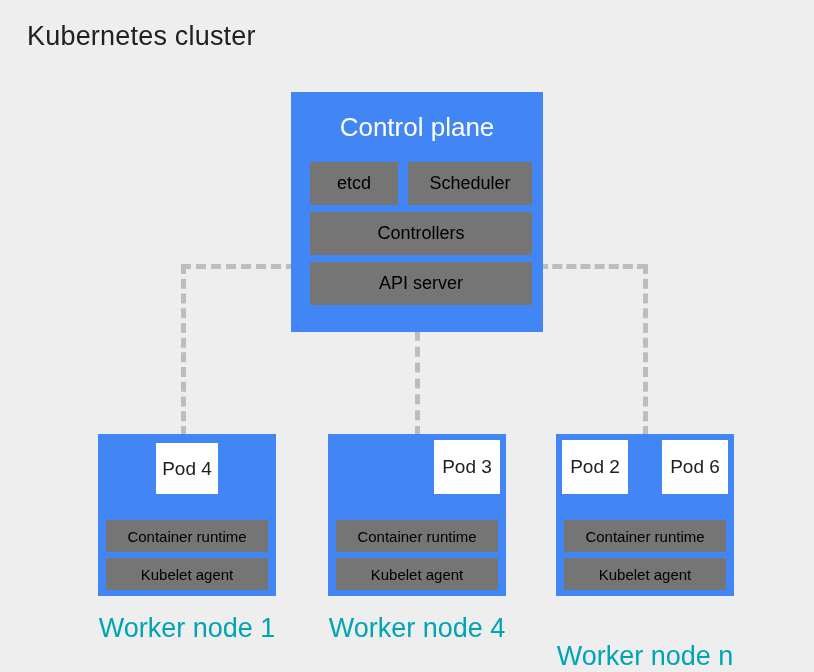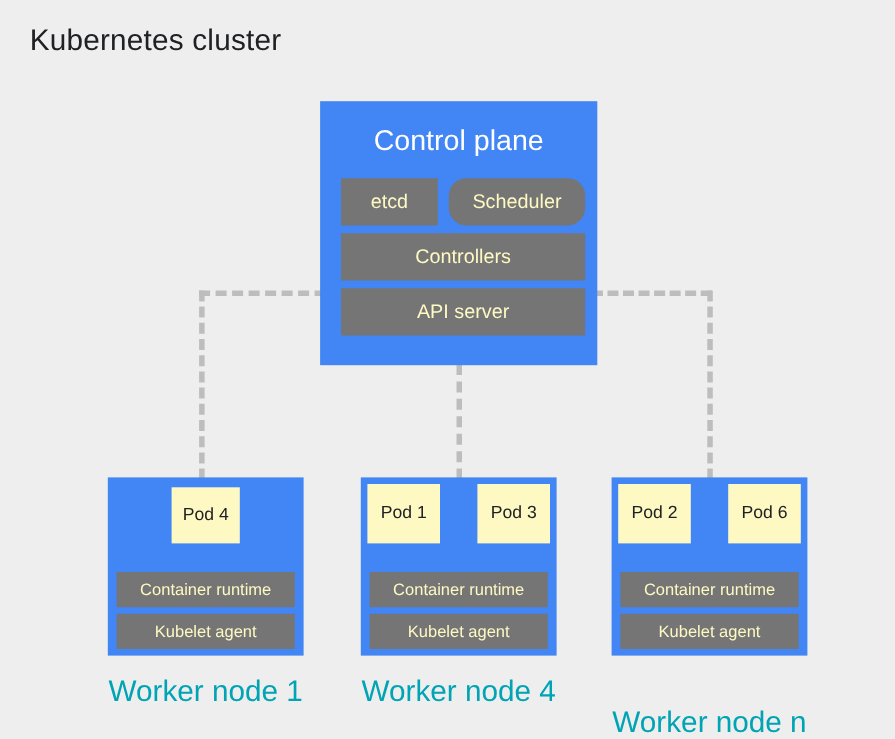--- a/index.html
+++ b/index.html
@@ -58,37 +58,36 @@
     font-size: 26px;
     white-space: nowrap;
   }
   .gray-box {
     position: absolute;
     background: #757575;
     box-sizing: border-box;
     display: flex;
     align-items: center;
     justify-content: center;
-    color: #fef9c3;
+    color: #000000;
     white-space: nowrap;
   }
   #cp-etcd {
     left: 19px;
     top: 70px;
     width: 88px;
     height: 43px;
     font-size: 18px;
   }
   #cp-scheduler {
     left: 117px;
     top: 70px;
     width: 124px;
     height: 43px;
     font-size: 18px;
-    border-radius: 16px;
   }
   #cp-controllers {
     left: 19px;
     top: 120px;
     width: 222px;
     height: 43px;
     font-size: 18px;
   }
   #cp-apiserver {
     left: 19px;
@@ -103,27 +102,27 @@
     width: 178px;
     height: 162px;
     top: 434px;
   }
   #worker-node-1 { left: 98px; }
   #worker-node-2 { left: 328px; }
   #worker-node-n { left: 556px; }
 
   .pod-box {
     position: absolute;
-    background: #fef9c3;
+    background: #ffffff;
     box-sizing: border-box;
     display: flex;
     align-items: center;
     justify-content: center;
     color: #202124;
-    font-size: 16px;
+    font-size: 19px;
     white-space: nowrap;
   }
   .pod-row {
     position: absolute;
     left: 0;
     top: 0;
     width: 178px;
     height: 70px;
   }
   
@@ -254,21 +253,20 @@
 
     <div class="gray-box node-runtime">Container runtime</div>
 
     <div class="gray-box node-kubelet">Kubelet agent</div>
   </div>
   <div class="node-label" id="label-node-1">Worker node 1</div>
 
   <div class="blue-box worker-node" id="worker-node-2">
 
     <div class="pod-row">
-      <div class="pod-box pod-left">Pod 1</div>
       <div class="pod-box pod-right">Pod 3</div>
     </div>
 
     <div class="gray-box node-runtime">Container runtime</div>
 
     <div class="gray-box node-kubelet">Kubelet agent</div>
   </div>
   <div class="node-label" id="label-node-2">Worker node 4</div>
 
   <div class="blue-box worker-node" id="worker-node-n">

